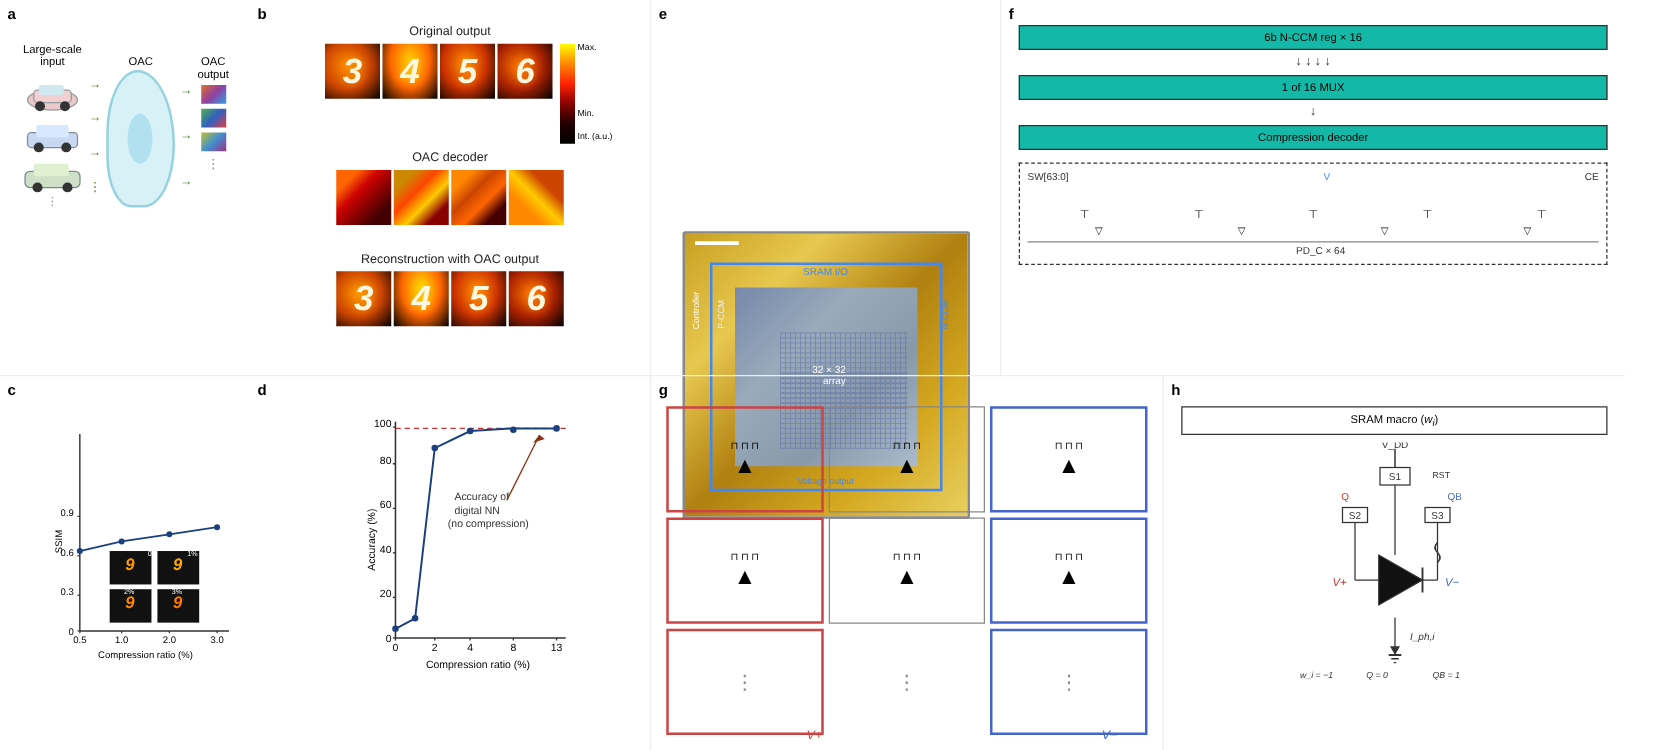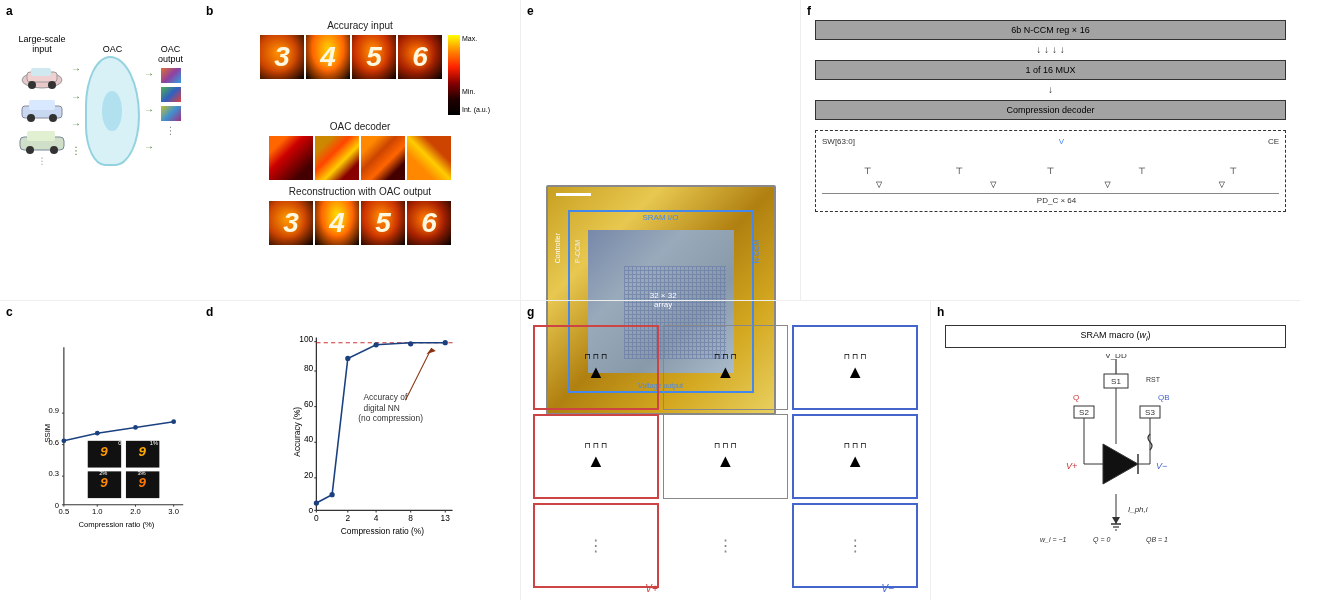--- a/index.html
+++ b/index.html
@@ -133,21 +133,21 @@
       display: flex;
       flex-direction: column;
       gap: 6px;
       height: 100%;
     }
     .block-box {
       border: 1.5px solid #333;
       padding: 4px 8px;
       text-align: center;
       font-size: 9px;
-      background: #a3a3a3;
+      background: #14b8a6;
       position: relative;
     }
     .arrow-down {
       text-align: center;
       font-size: 10px;
       color: #333;
       line-height: 8px;
     }
     .circuit-area {
       border: 1.5px dashed #333;
@@ -267,21 +267,21 @@
           <span style="font-size:10px; color:#888;">⋮</span>
         </div>
       </div>
     </div>
   </div>
 
   <div class="panel panel-b">
     <span class="panel-label">b</span>
     <div class="panel-b-content">
 
-      <span class="section-title">Accuracy input</span>
+      <span class="section-title">Original output</span>
       <div style="display:flex; align-items:flex-start;">
         <div class="digits-row">
           <div class="digit-img d3">
               <span class="digit-text" style="color:#fff8e0; text-shadow:0 0 8px #ff9900;">3</span>
             </div>
           <div class="digit-img d4">
               <span class="digit-text" style="color:#fff8e0; text-shadow:0 0 8px #ffcc00;">4</span>
             </div>
           <div class="digit-img d5">
               <span class="digit-text" style="color:#fff8e0; text-shadow:0 0 8px #ff8800;">5</span>
@@ -300,21 +300,21 @@
       </div>
 
       <span class="section-title" style="margin-top:4px;">OAC decoder</span>
       <div class="digits-row">
         <div class="digit-img oac3"></div>
         <div class="digit-img oac4"></div>
         <div class="digit-img oac5"></div>
         <div class="digit-img oac6"></div>
       </div>
 
-      <span class="section-title" style="margin-top:4px;">Reconstruction with OAC output</span>
+      <span class="section-title" style="margin-top:20px;">Reconstruction with OAC output</span>
       <div class="digits-row">
         <div class="digit-img rec3">
             <span class="digit-text" style="color:#fff8e0; text-shadow:0 0 8px #ff9900;">3</span>
           </div>
         <div class="digit-img rec4">
             <span class="digit-text" style="color:#fff8e0; text-shadow:0 0 8px #ffcc00;">4</span>
           </div>
         <div class="digit-img rec5">
             <span class="digit-text" style="color:#fff8e0; text-shadow:0 0 8px #ff8800;">5</span>
           </div>
@@ -340,21 +340,21 @@
 
         <div style="position:absolute; top:45px; left:42px; right:42px; bottom:42px; background:linear-gradient(135deg,#7788aa,#99aabb,#8899aa,#aabbcc);">
 
           <div style="position:absolute; top:25%; left:25%; right:5%; bottom:10%; background:repeating-linear-gradient(0deg, #6677aa 0px, #6677aa 1px, transparent 1px, transparent 4px), repeating-linear-gradient(90deg, #6677aa 0px, #6677aa 1px, transparent 1px, transparent 4px); opacity:0.6;"></div>
         </div>
 
         <span style="position:absolute; top:28px; left:50%; transform:translateX(-50%); font-size:8px; color:#4488ee; white-space:nowrap;">SRAM I/O</span>
         <span style="position:absolute; top:48px; left:8px; font-size:7px; color:#fff; writing-mode:vertical-rl; transform:rotate(180deg);">Controller</span>
         <span style="position:absolute; top:55px; left:28px; font-size:7px; color:#eee; writing-mode:vertical-rl; transform:rotate(180deg);">P-CCM</span>
         <span style="position:absolute; top:55px; right:16px; font-size:7px; color:#4488ee; writing-mode:vertical-rl; transform:rotate(180deg);">N-CCM</span>
-        <span style="position:absolute; top:50%; left:50%; transform:translate(-40%, -50%); font-size:8px; color:#fff; text-align:center; white-space:nowrap;">32 × 32<br>array</span>
+        <span style="position:absolute; top:50%; left:50%; transform:translate(-40%, -50%); font-size:8px; color:#fff; text-align:right; white-space:nowrap;">32 × 32<br>array</span>
         <span style="position:absolute; bottom:26px; left:50%; transform:translateX(-50%); font-size:7px; color:#4488ee; white-space:nowrap;">Voltage output</span>
       </div>
     </div>
   </div>
 
   <div class="panel panel-f-outer" style="grid-column:4/7; grid-row:1; border-left:1px solid #eee;">
     <span class="panel-label">f</span>
     <div class="panel-f-content">
       <div class="block-box">
         <span>6b N-CCM reg × 16</span>

